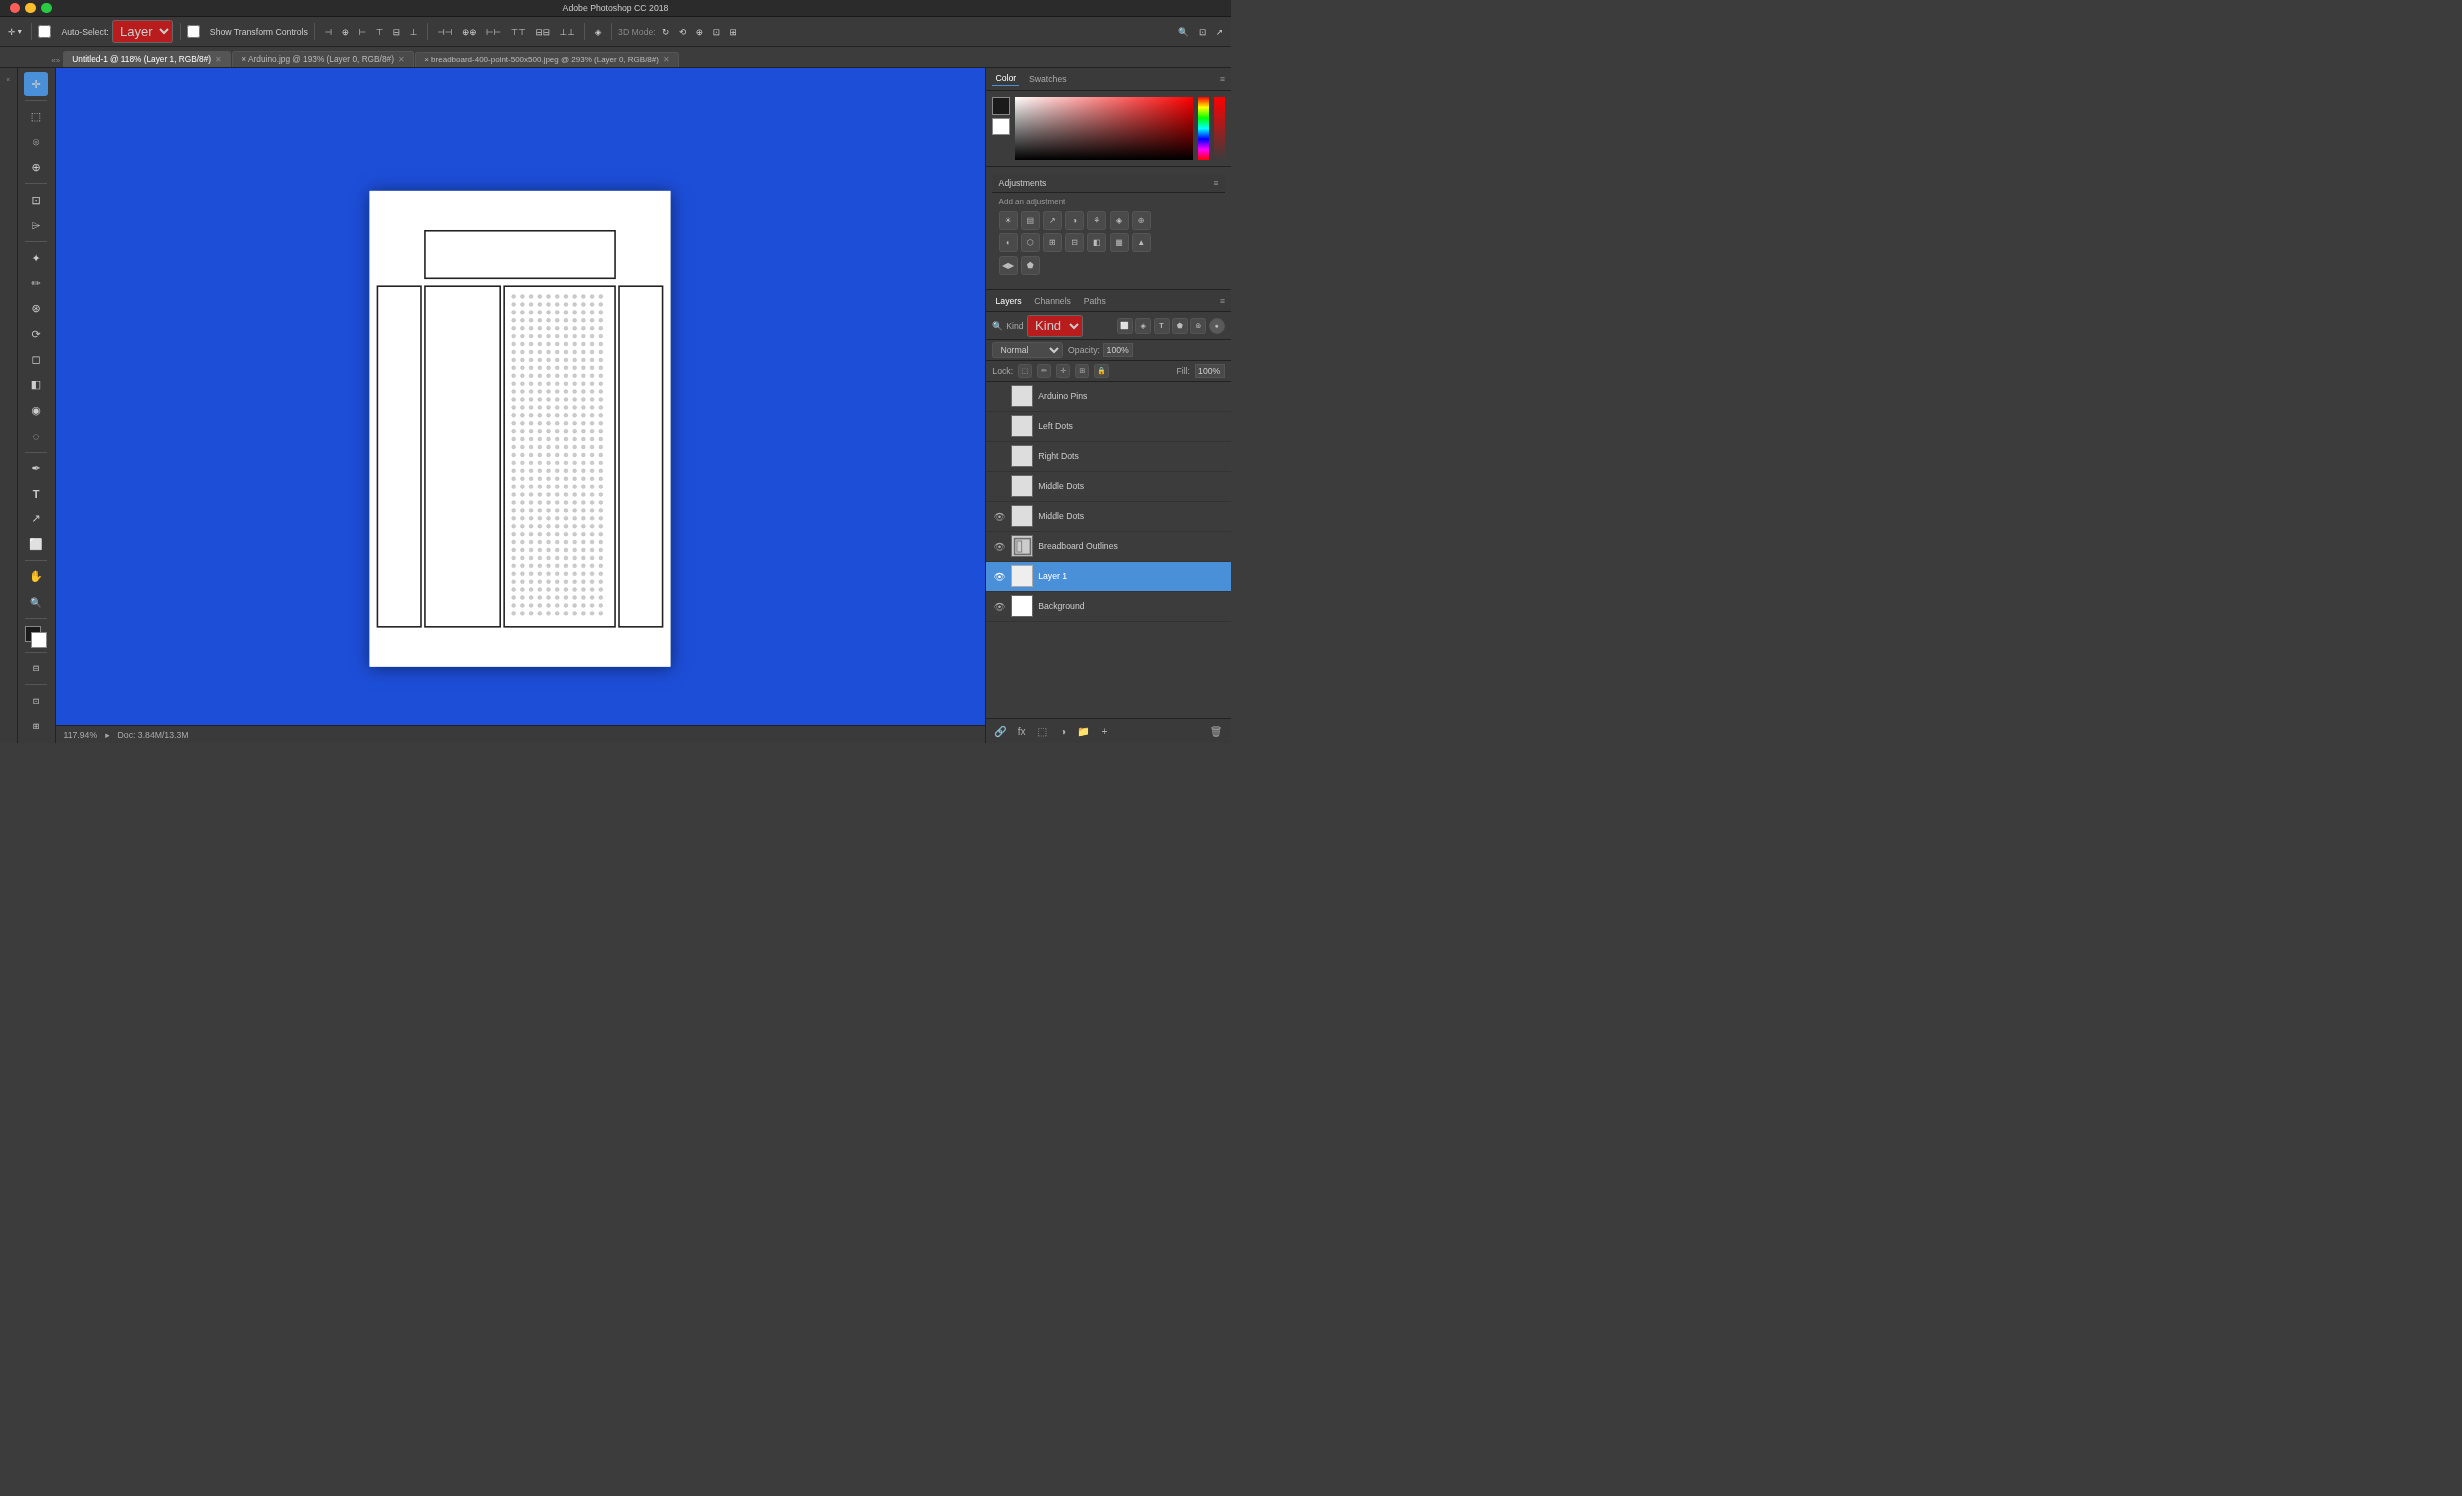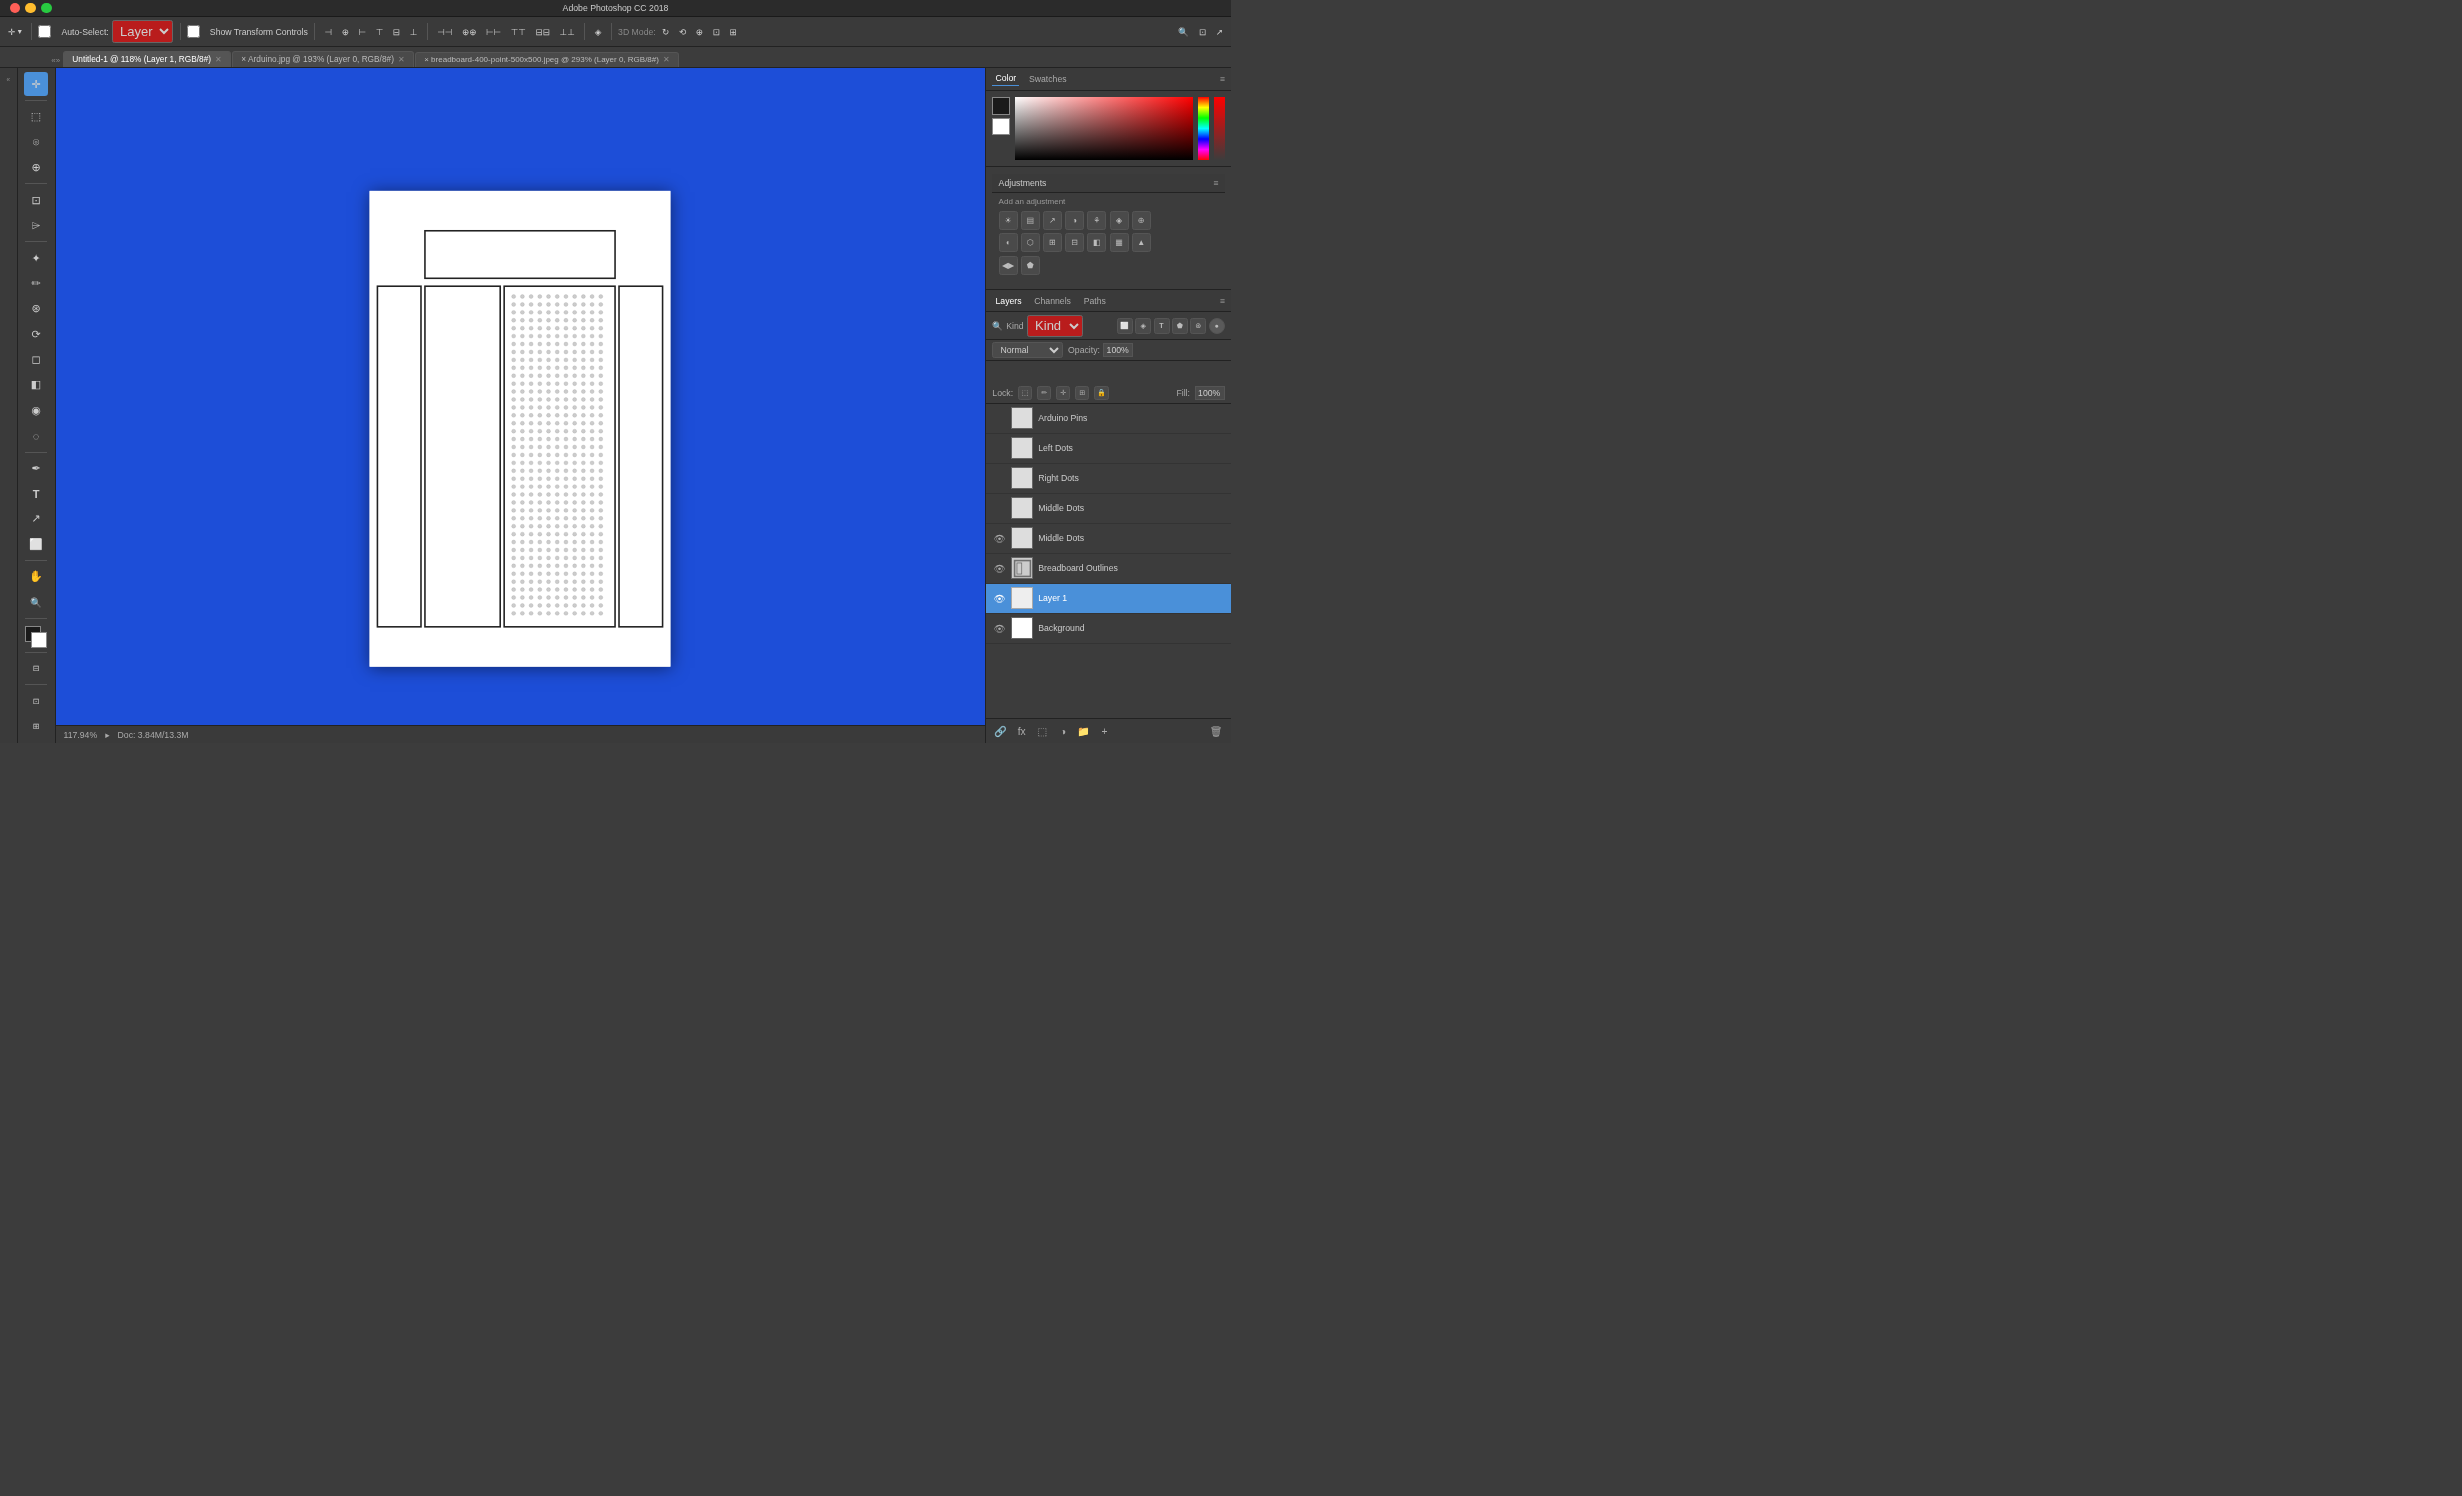--- a/index.html
+++ b/index.html
@@ -271,21 +271,20 @@
     }
     .layers-opacity {
       display: flex; align-items: center; gap: 3.2px;
       font-size: 8.7px; color: #aaa;
     }
     .layers-lock-row {
       display: flex; align-items: center;
       padding: 2.4px 6.3px;
       gap: 4.8px;
       border-bottom: 0.8px solid #222;
-      margin-top: 22px;
     }
     .lock-icon {
       width: 14.3px; height: 14.3px;
       background: #4a4a4a;
       border: 0.8px solid #555;
       border-radius: 2.4px;
       display: flex; align-items: center; justify-content: center;
       font-size: 7.1px; color: #aaa;
       cursor: pointer;
     }

